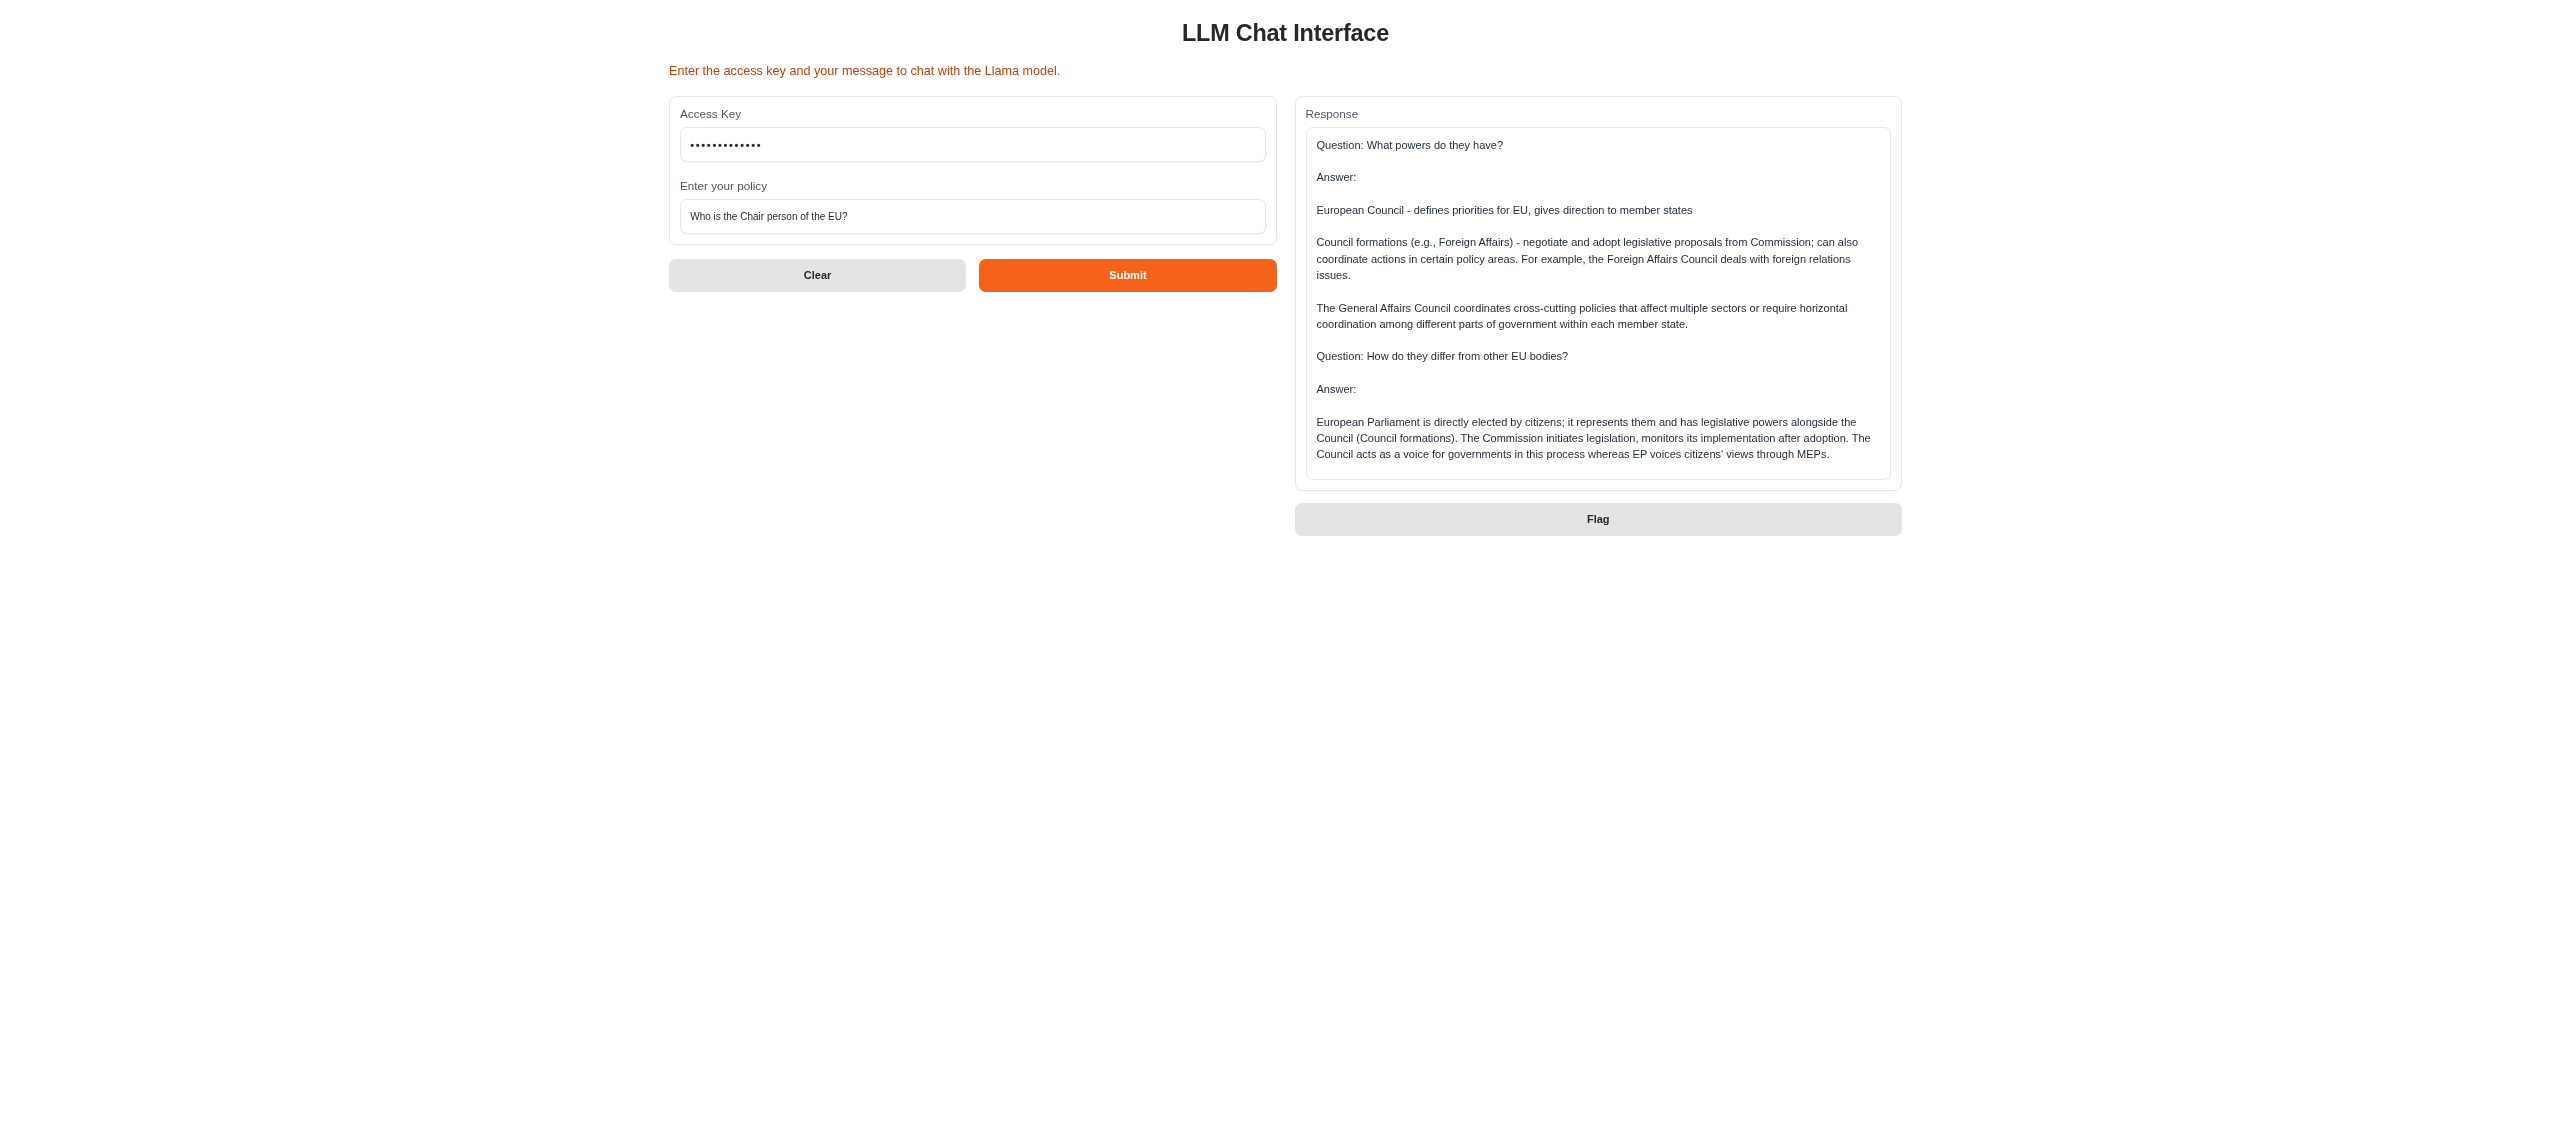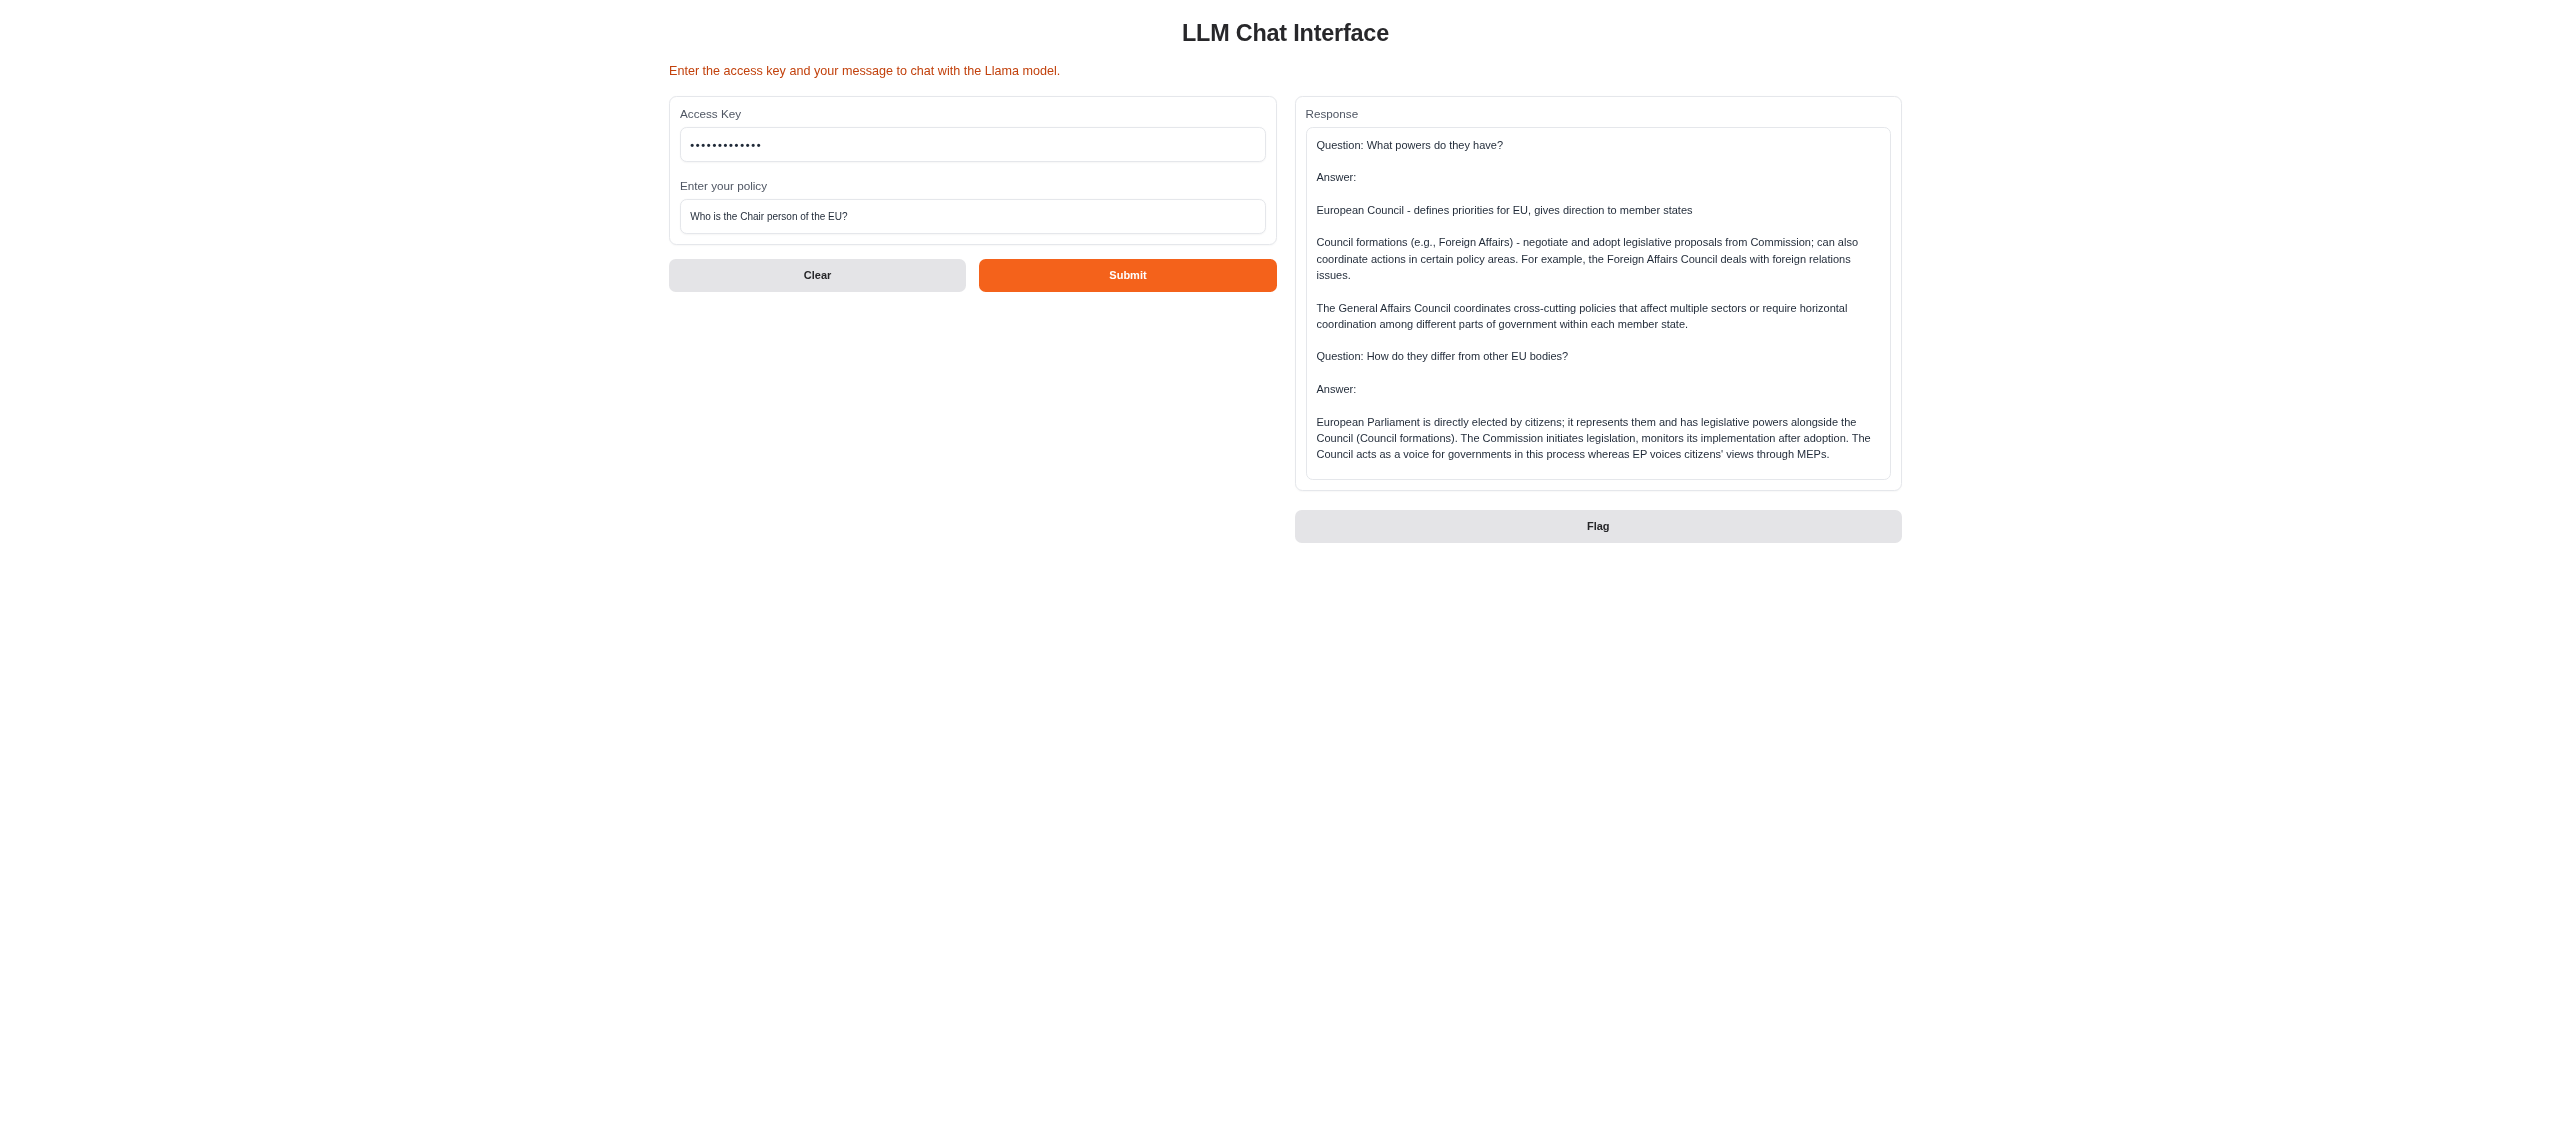--- a/index.html
+++ b/index.html
@@ -107,21 +107,21 @@
     line-height: 16.3px;
     color: #1f2937;
     resize: none;
     outline: none;
     overflow: hidden;
     white-space: pre-wrap;
   }
   .flag-btn {
     display: block;
     width: 100%;
-    margin-top: 19px;
+    margin-top: 12px;
     flex: none;
   }
 </style>
 </head>
 <body>
 
 <div class="page">
 
   <h1 class="page-title">LLM Chat Interface</h1>
 

